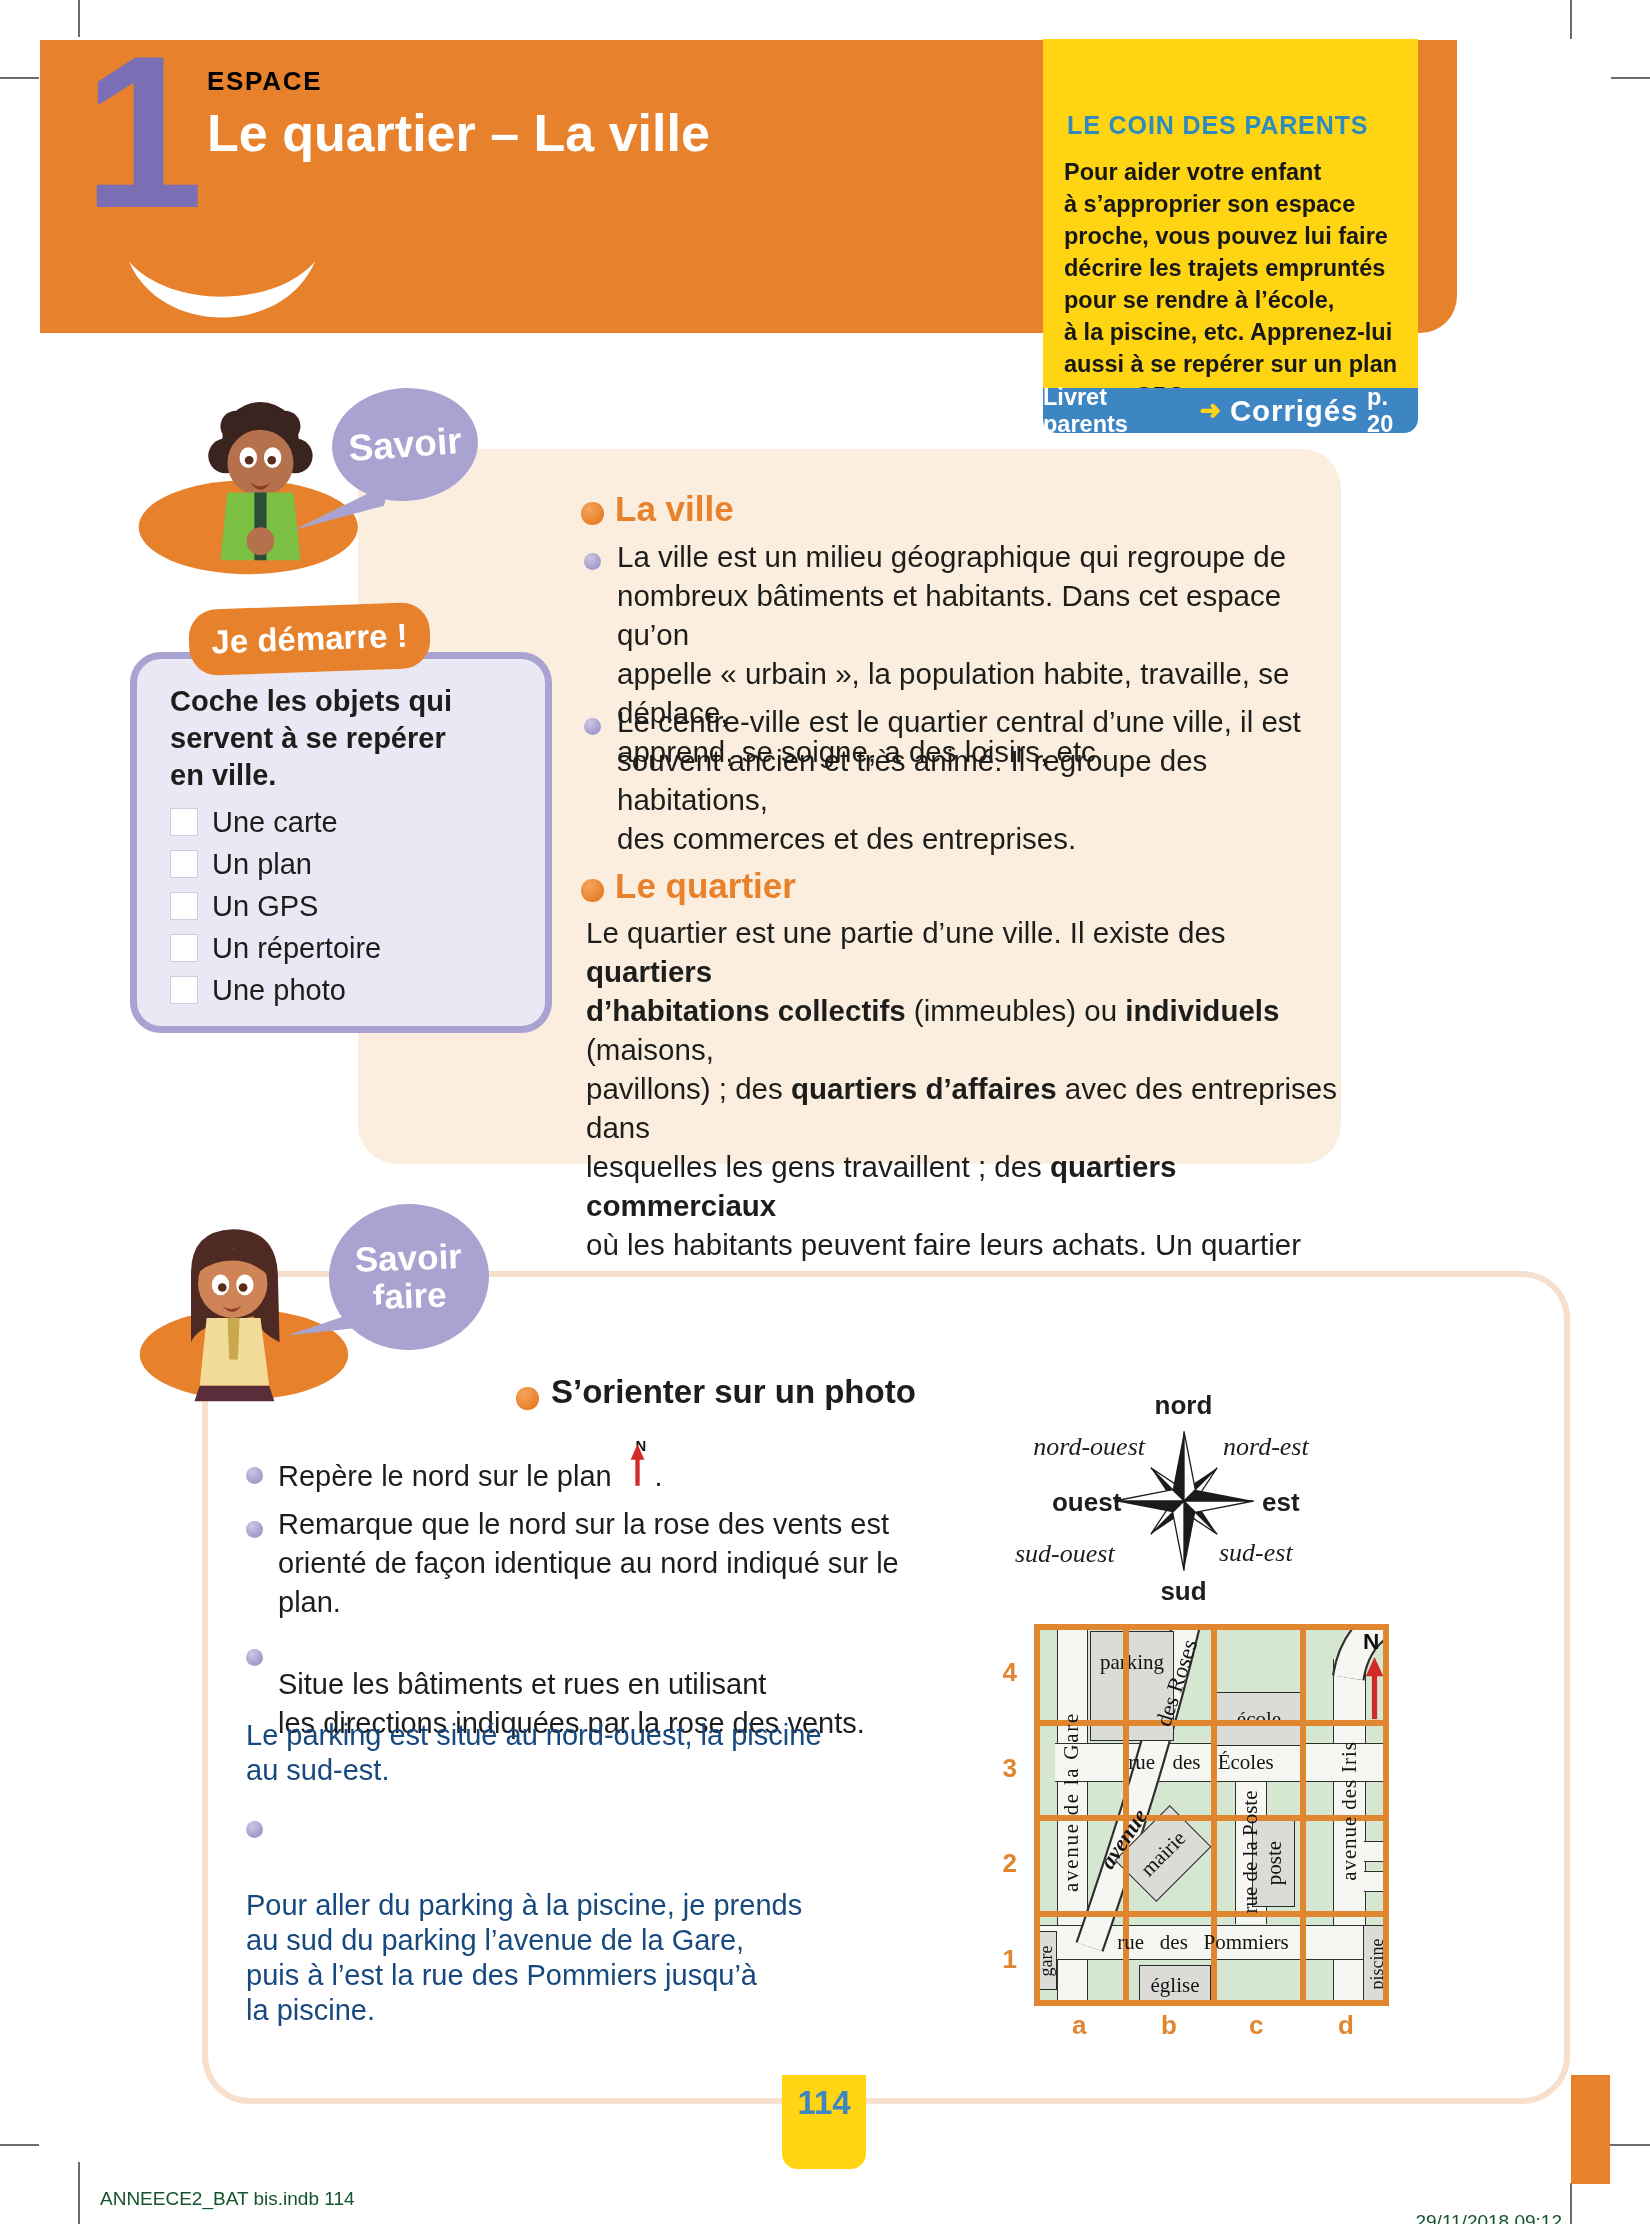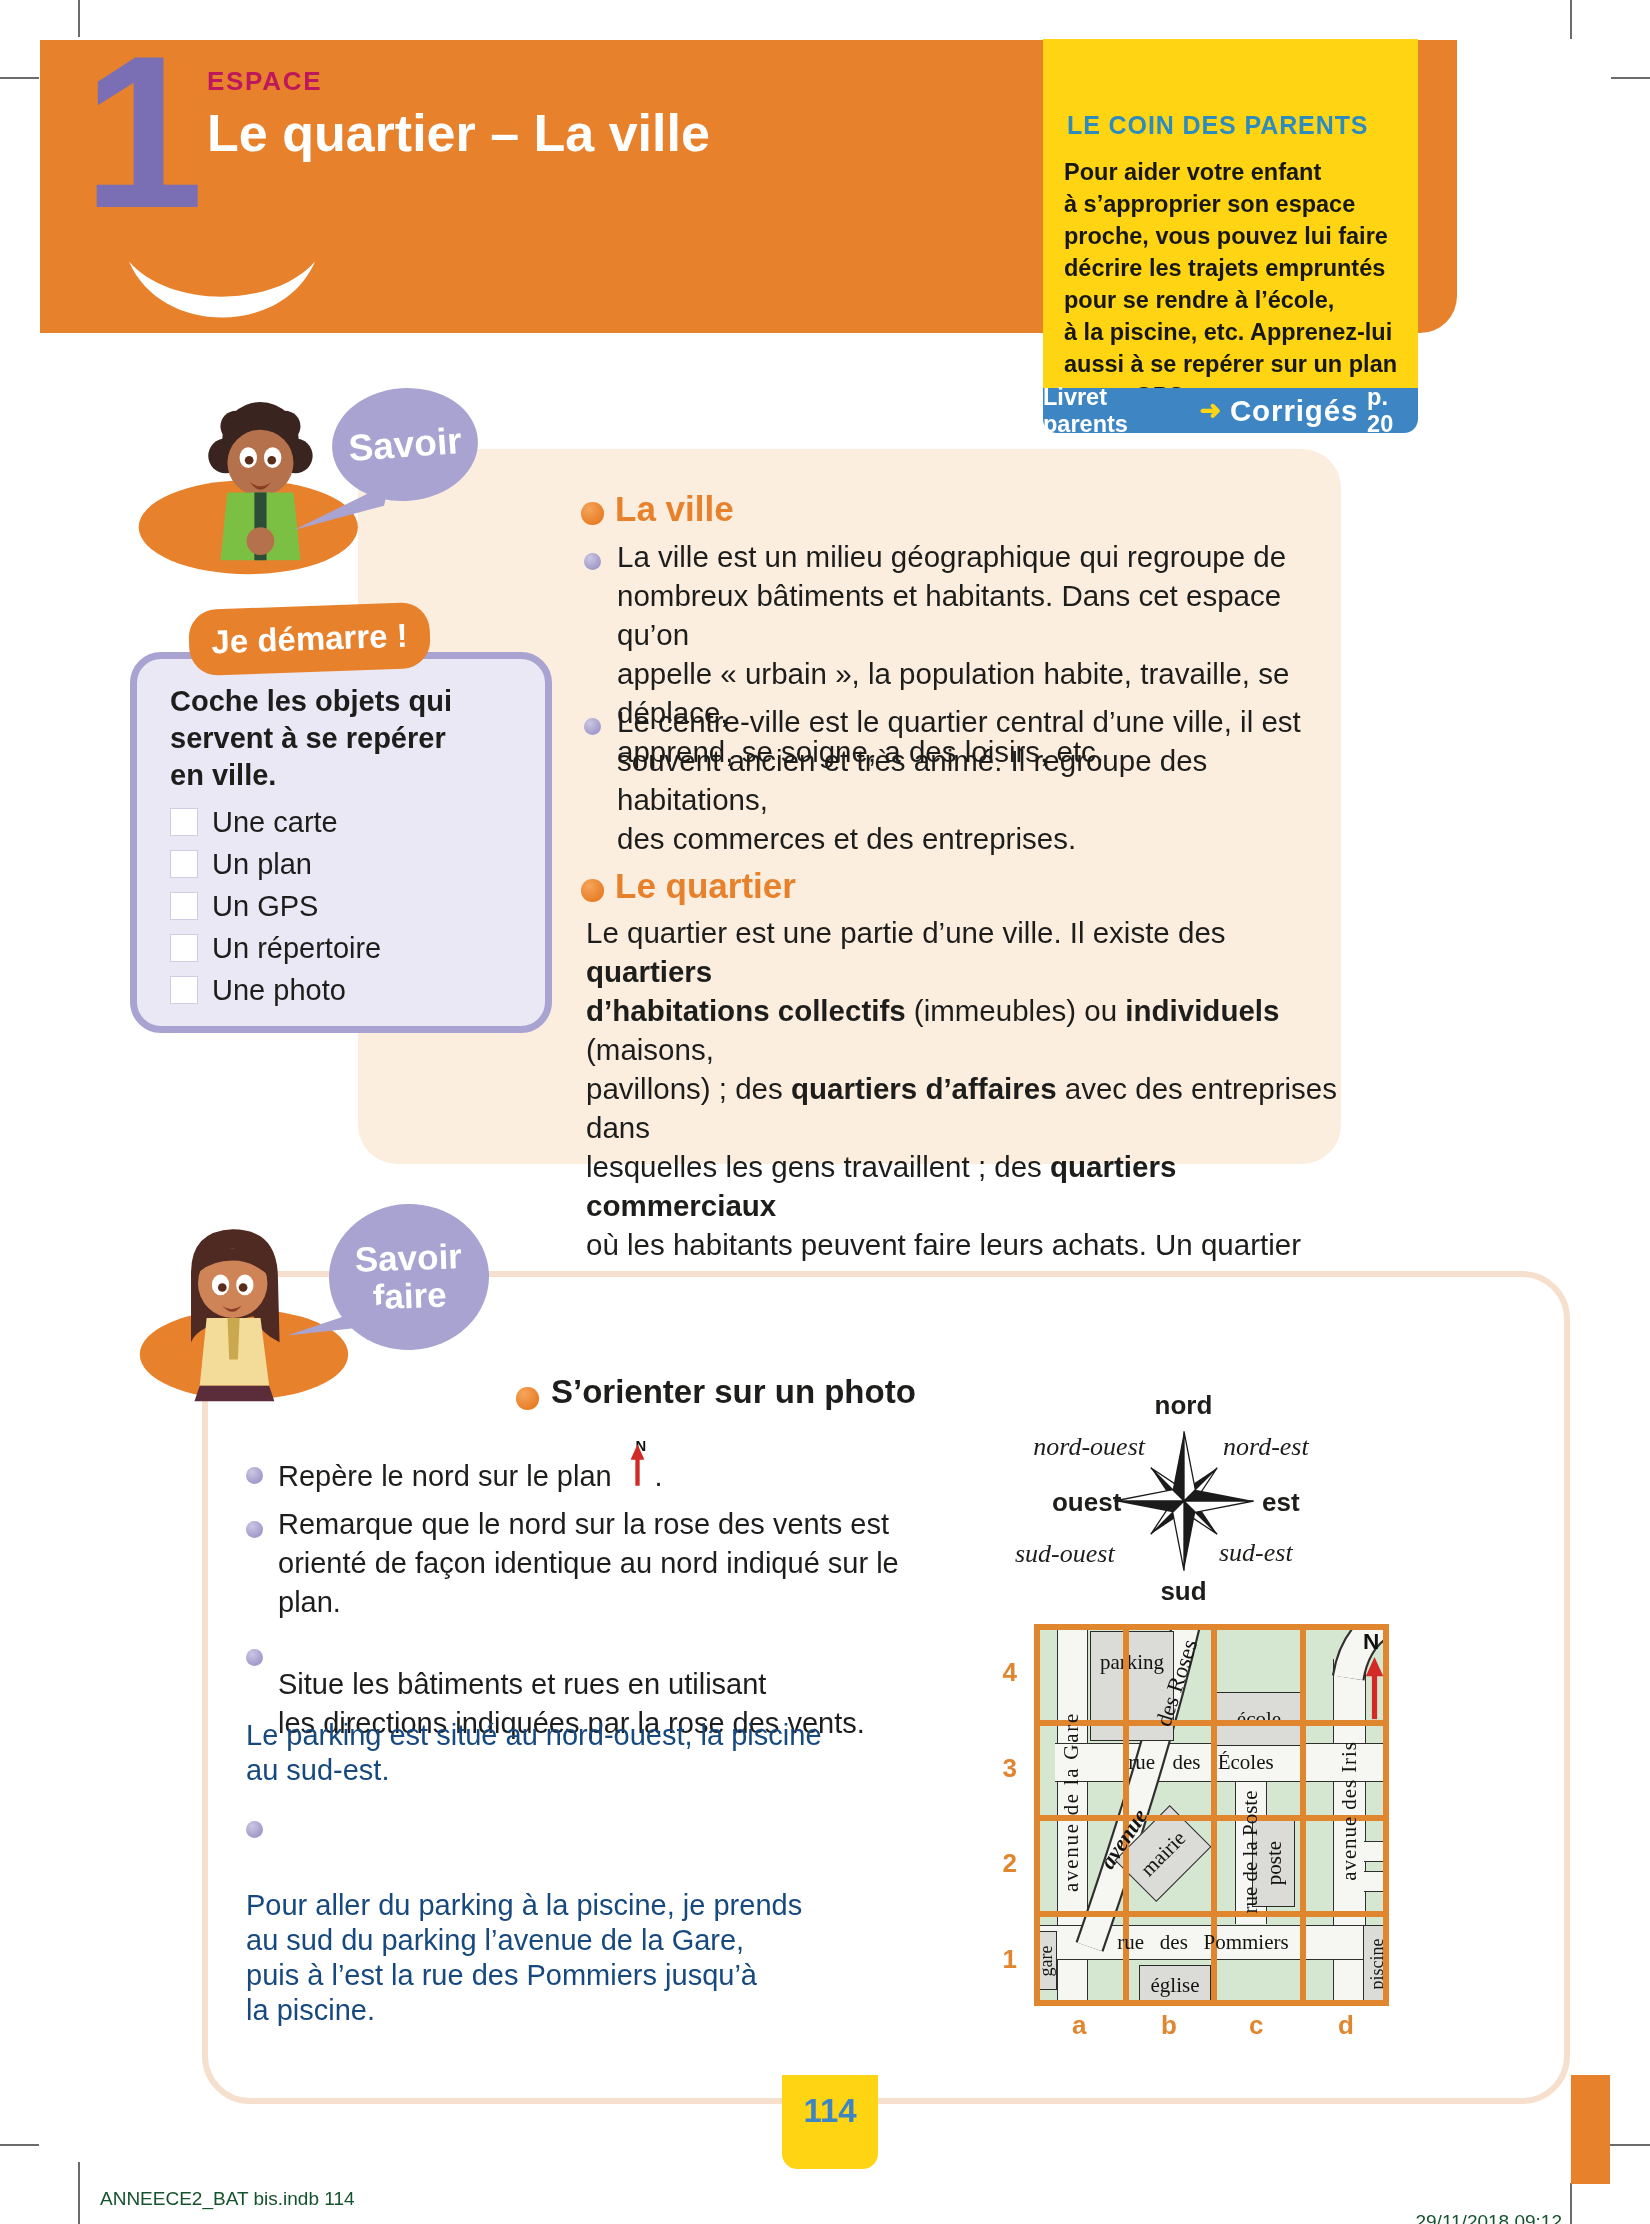--- a/index.html
+++ b/index.html
@@ -5,21 +5,21 @@
   html,body{margin:0;padding:0;background:#fff;}
   #canvas{position:relative;width:1650px;height:2225px;background:#ffffff;
           font-family:"Liberation Sans",sans-serif;color:#1d1d1b;overflow:hidden;}
   .abs{position:absolute;}
   .crop{position:absolute;background:#6b6b6b;}
 
   
   .header-band{left:40px;top:40px;width:1417px;height:293px;background:#e8812c;border-bottom-right-radius:37px;}
   .unit-number{left:83px;top:24px;width:174px;font-size:217px;font-weight:800;color:#7a6eb5;line-height:1;}
   .smile svg{display:block;}
-  .kicker{left:207px;top:66px;font-size:26px;font-weight:700;color:#be185d;letter-spacing:1.7px;}
+  .kicker{left:207px;top:66px;font-size:26px;font-weight:700;color:#000000;letter-spacing:1.7px;}
   .page-title{left:207px;top:103px;font-size:52px;font-weight:700;color:#fff;}
 
   
   .parents-box{left:1043px;top:39px;width:375px;height:349px;background:#ffd513;}
   .parents-title{left:1067px;top:111px;font-size:25px;font-weight:800;color:#2e8bbe;letter-spacing:0.9px;}
   .parents-body{left:1064px;top:156px;width:344px;font-size:23.5px;line-height:32px;font-weight:600;color:#171717;}
   .parents-band{left:1043px;top:388px;width:375px;height:45px;background:#3e86c3;border-bottom-left-radius:14px;border-bottom-right-radius:14px;
                 display:flex;align-items:center;justify-content:center;gap:8.7px;color:#fff;font-weight:700;font-size:23.5px;}
   .parents-band .arrow{color:#ffd513;font-size:26px;font-weight:800;}
   .parents-band .hl{font-size:29.5px;font-weight:800;letter-spacing:0.9px;}
@@ -66,22 +66,22 @@
   .v-st{border-left:1.7px solid #2f2f2f;border-right:1.7px solid #2f2f2f;}
   .h-st{border-top:1.7px solid #2f2f2f;border-bottom:1.7px solid #2f2f2f;}
   .gridline{position:absolute;background:#e0862f;}
   .bld{position:absolute;background:#dbdbd8;border:1.7px solid #2b2b2b;}
   .bld span,.st-label{position:absolute;left:50%;top:50%;transform:translate(-50%,-50%);
       font-family:"Liberation Serif",serif;font-size:21px;color:#141414;white-space:nowrap;}
   .row-num,.col-let{position:absolute;color:#e0862f;font-size:26px;font-weight:700;}
   .map-n{position:absolute;font-weight:800;font-size:22.6px;color:#111;}
 
   
-  .page-tab{left:782px;top:2075px;width:96px;height:94px;background:#ffd513;border-bottom-left-radius:15.6px;border-bottom-right-radius:15.6px;
-            text-align:center;font-size:33px;font-weight:800;color:#3e86c3;padding-top:17px;box-sizing:border-box;}
+  .page-tab{left:782px;top:2075px;width:84px;height:94px;background:#ffd513;border-bottom-left-radius:15.6px;border-bottom-right-radius:15.6px;
+            text-align:center;font-size:33px;font-weight:800;color:#3e86c3;padding-top:9px;box-sizing:border-box;}
   .side-tab{left:1571px;top:2075px;width:39px;height:109px;background:#e8812c;}
   .footer-txt{font-size:19px;color:#14532d;}
 </style>
 </head>
 <body>
 
 <div id="canvas">
 
   <div class="crop" style="left:78px;top:0;width:1.7px;height:37px;"></div>
   <div class="crop" style="left:0;top:77px;width:39px;height:1.7px;"></div>

